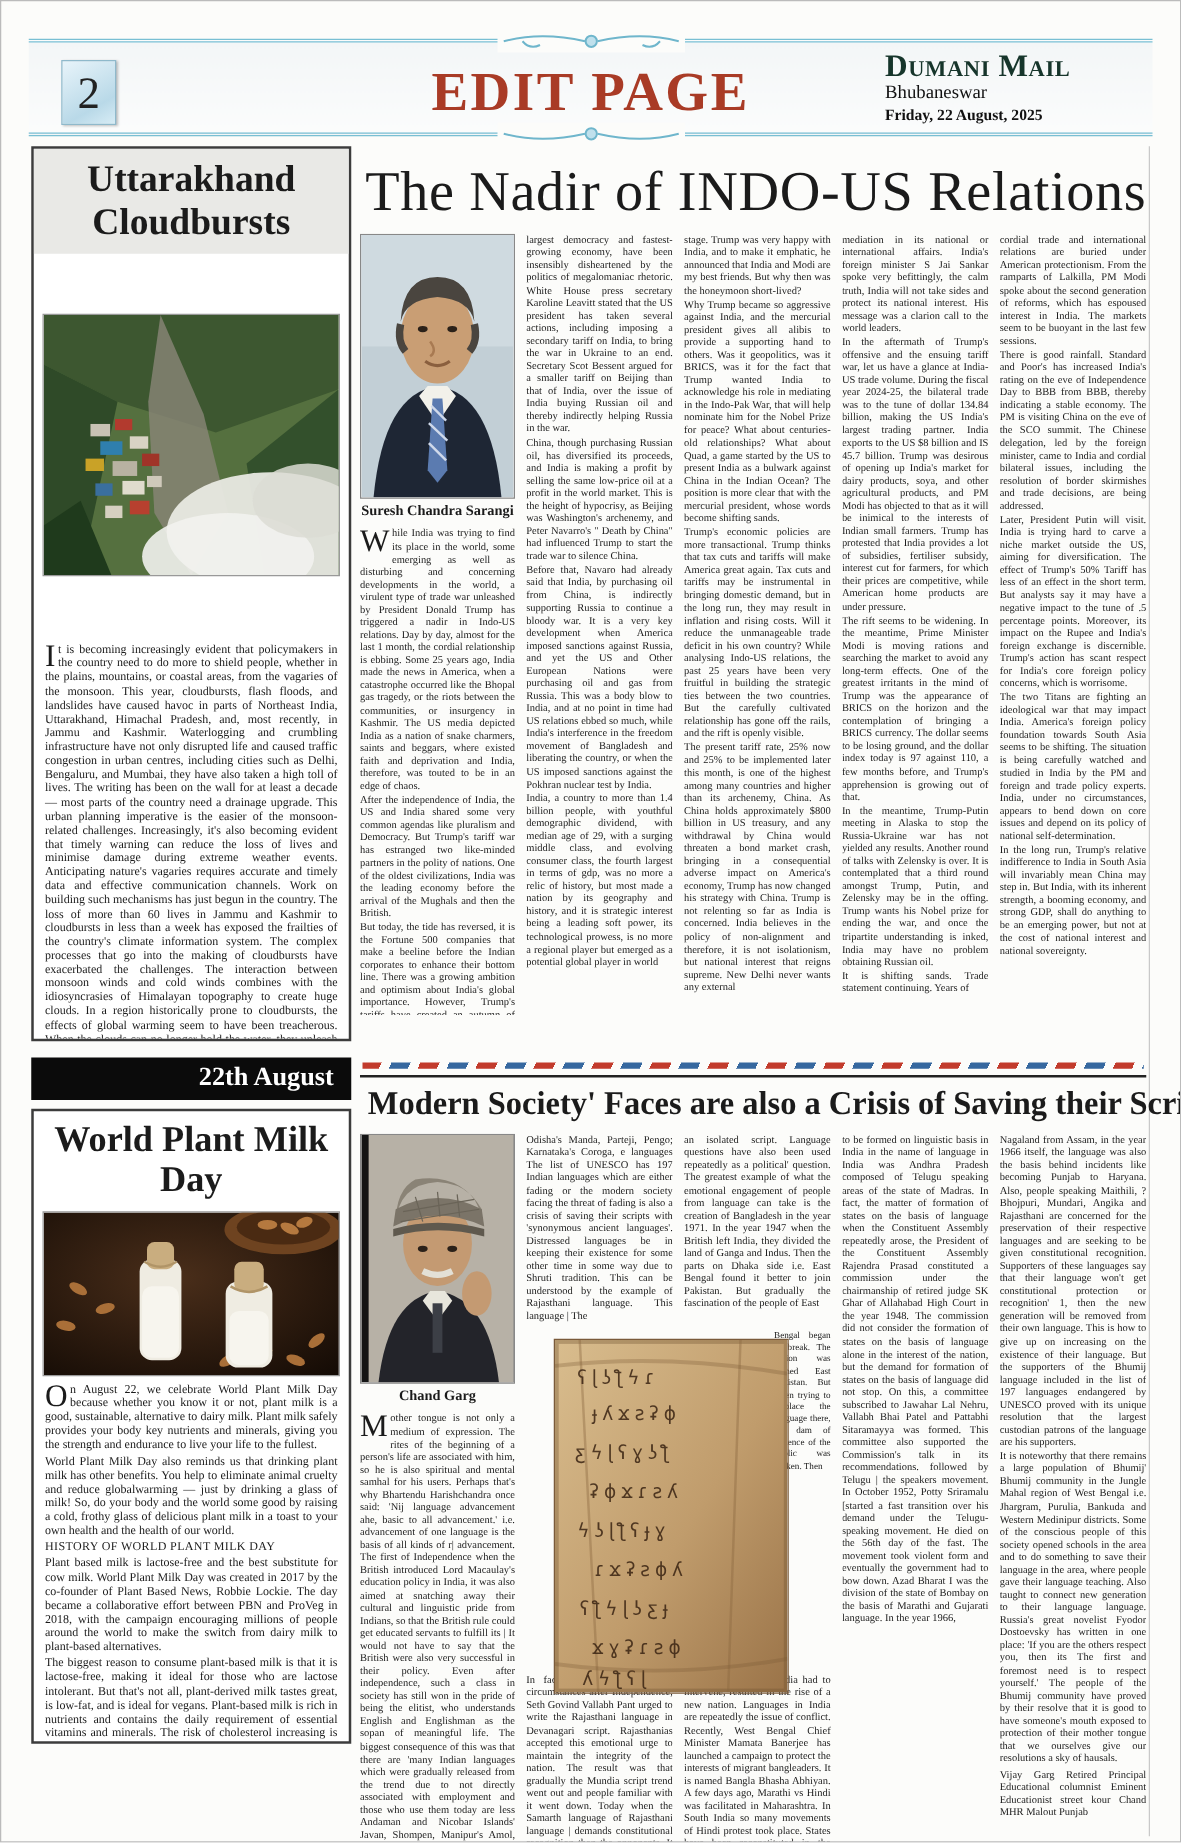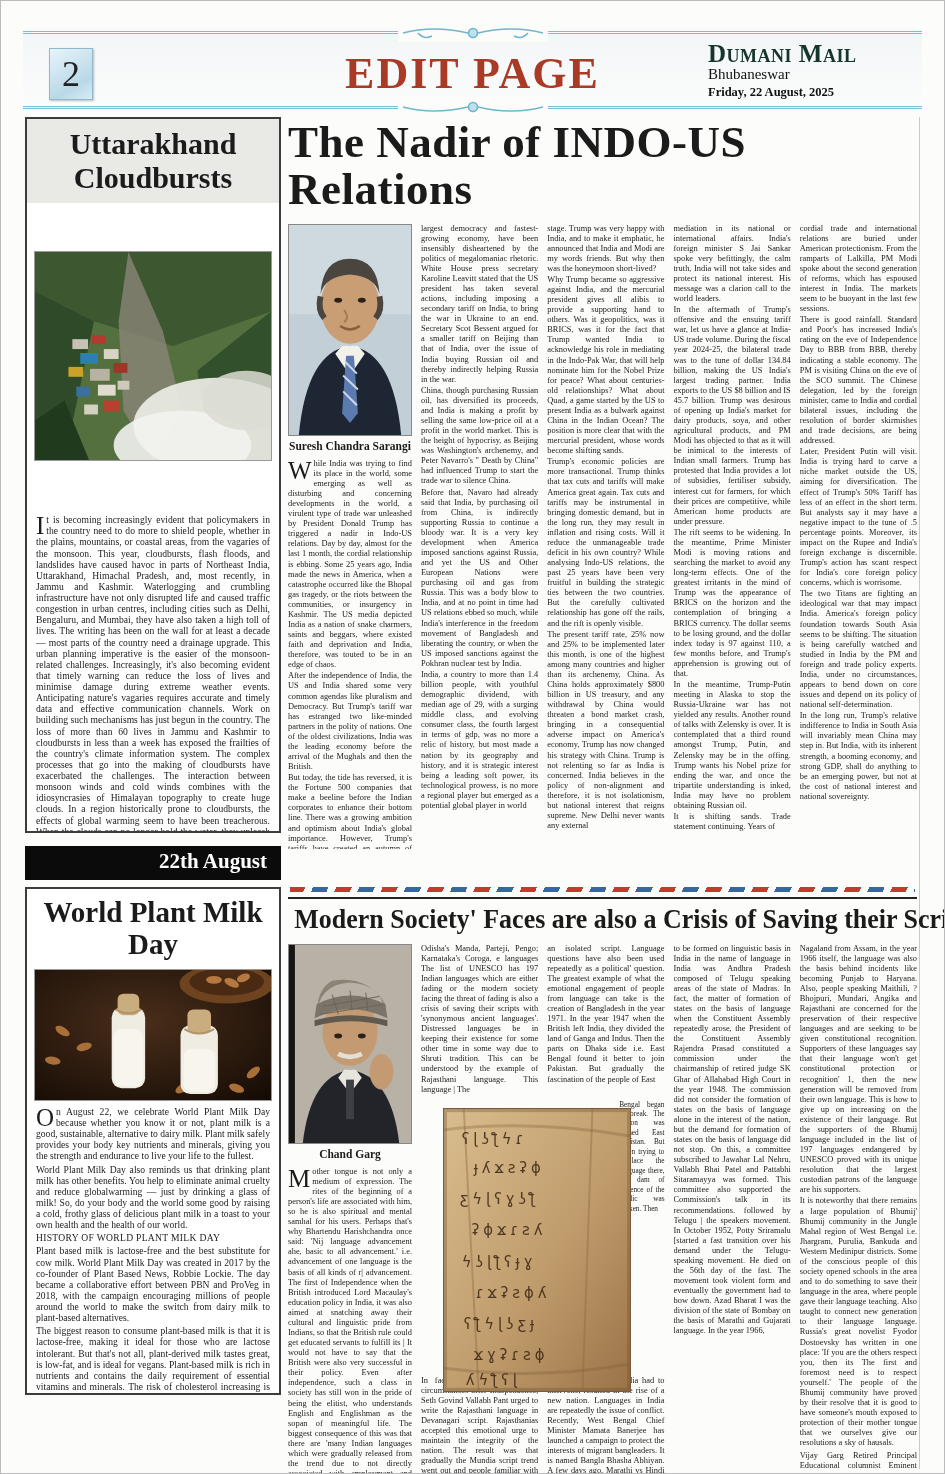--- a/index.html
+++ b/index.html
@@ -46,21 +46,21 @@
   .photo svg { display: block; width: 100%; height: 100%; }
   .leftbody { flex: 1; overflow: hidden; padding: 5px 9px 4px; font-size: 9.6px; line-height: 1.16; text-align: justify; }
   .leftbody p { margin: 0 0 2px; }
   .banner { margin-top: 13px; background: #0b0b0b; color: #fff; font-weight: bold; font-size: 21px; text-align: right; padding: 3px 14px 6px; flex: none; }
   .milk-box { margin-top: 7px; height: 508px; display: flex; flex-direction: column; }
   .milk-box h2 { font-size: 29px; padding: 7px 1px 8px; }
   
   p.dc:first-letter { float: left; font-size: 25px; line-height: 19px; padding: 2px 2px 0 0; font-weight: 500; }
   p.subhead { font-weight: 400; letter-spacing: .3px; margin-top: 2px !important; }
   
-  .nadir h1 { text-align: left; font-size: 45px; font-weight: bold; letter-spacing: .5px; margin: 2px 0 10px; line-height: 1.05; }
+  .nadir h1 { text-align: right; font-size: 45px; font-weight: normal; letter-spacing: .5px; margin: 13px 0 10px; line-height: 1.05; }
   .cols { display: grid; grid-template-columns: 124px repeat(4, 1fr); gap: 9px; overflow: hidden; }
   .nadir .cols { height: 655px; }
   .portrait { border: 1px solid #888; overflow: hidden; }
   .portrait svg { display: block; width: 100%; height: 100%; }
   .author-name { font-weight: bold; text-align: center; font-size: 11.5px; line-height: 1.15; padding: 4px 0 6px; }
   .coltext { font-size: 8.4px; line-height: 1.2; text-align: justify; overflow: hidden; min-width: 0; }
   .coltext p { margin: 0 0 1px; }
   .divider { height: 5px; margin: 8px 2px 5px;
     background: repeating-linear-gradient(115deg, #c23b2c 0 14px, transparent 14px 21px, #36689f 21px 35px, transparent 35px 42px); }
   
@@ -236,21 +236,21 @@
                 <p>But today, the tide has reversed, it is the Fortune 500 companies that make a beeline before the Indian corporates to enhance their bottom line. There was a growing ambition and optimism about India's global importance. However, Trump's tariffs have created an autumn of discontent, and India's efforts to establish itself as a consequential actor on the world stage, as the</p>
               </div>
           </div>
           <div class="coltext">
               <p>largest democracy and fastest-growing economy, have been insensibly disheartened by the politics of megalomaniac rhetoric. White House press secretary Karoline Leavitt stated that the US president has taken several actions, including imposing a secondary tariff on India, to bring the war in Ukraine to an end. Secretary Scot Bessent argued for a smaller tariff on Beijing than that of India, over the issue of India buying Russian oil and thereby indirectly helping Russia in the war.</p>
               <p>China, though purchasing Russian oil, has diversified its proceeds, and India is making a profit by selling the same low-price oil at a profit in the world market. This is the height of hypocrisy, as Beijing was Washington's archenemy, and Peter Navarro's " Death by China" had influenced Trump to start the trade war to silence China.</p>
               <p>Before that, Navaro had already said that India, by purchasing oil from China, is indirectly supporting Russia to continue a bloody war. It is a very key development when America imposed sanctions against Russia, and yet the US and Other European Nations were purchasing oil and gas from Russia. This was a body blow to India, and at no point in time had US relations ebbed so much, while India's interference in the freedom movement of Bangladesh and liberating the country, or when the US imposed sanctions against the Pokhran nuclear test by India.</p>
               <p>India, a country to more than 1.4 billion people, with youthful demographic dividend, with median age of 29, with a surging middle class, and evolving consumer class, the fourth largest in terms of gdp, was no more a relic of history, but most made a nation by its geography and history, and it is strategic interest being a leading soft power, its technological prowess, is no more a regional player but emerged as a potential global player in world</p>
             </div>
           <div class="coltext">
-              <p>stage. Trump was very happy with India, and to make it emphatic, he announced that India and Modi are my words friends. But why then was the honeymoon short-lived?</p>
+              <p>stage. Trump was very happy with India, and to make it emphatic, he announced that India and Modi are my best friends. But why then was the honeymoon short-lived?</p>
               <p>Why Trump became so aggressive against India, and the mercurial president gives all alibis to provide a supporting hand to others. Was it geopolitics, was it BRICS, was it for the fact that Trump wanted India to acknowledge his role in mediating in the Indo-Pak War, that will help nominate him for the Nobel Prize for peace? What about centuries-old relationships? What about Quad, a game started by the US to present India as a bulwark against China in the Indian Ocean? The position is more clear that with the mercurial president, whose words become shifting sands.</p>
               <p>Trump's economic policies are more transactional. Trump thinks that tax cuts and tariffs will make America great again. Tax cuts and tariffs may be instrumental in bringing domestic demand, but in the long run, they may result in inflation and rising costs. Will it reduce the unmanageable trade deficit in his own country? While analysing Indo-US relations, the past 25 years have been very fruitful in building the strategic ties between the two countries. But the carefully cultivated relationship has gone off the rails, and the rift is openly visible.</p>
               <p>The present tariff rate, 25% now and 25% to be implemented later this month, is one of the highest among many countries and higher than its archenemy, China. As China holds approximately $800 billion in US treasury, and any withdrawal by China would threaten a bond market crash, bringing in a consequential adverse impact on America's economy, Trump has now changed his strategy with China. Trump is not relenting so far as India is concerned. India believes in the policy of non-alignment and therefore, it is not isolationism, but national interest that reigns supreme. New Delhi never wants any external</p>
             </div>
           <div class="coltext">
               <p>mediation in its national or international affairs. India's foreign minister S Jai Sankar spoke very befittingly, the calm truth, India will not take sides and protect its national interest. His message was a clarion call to the world leaders.</p>
               <p>In the aftermath of Trump's offensive and the ensuing tariff war, let us have a glance at India-US trade volume. During the fiscal year 2024-25, the bilateral trade was to the tune of dollar 134.84 billion, making the US India's largest trading partner. India exports to the US $8 billion and IS 45.7 billion. Trump was desirous of opening up India's market for dairy products, soya, and other agricultural products, and PM Modi has objected to that as it will be inimical to the interests of Indian small farmers. Trump has protested that India provides a lot of subsidies, fertiliser subsidy, interest cut for farmers, for which their prices are competitive, while American home products are under pressure.</p>
               <p>The rift seems to be widening. In the meantime, Prime Minister Modi is moving rations and searching the market to avoid any long-term effects. One of the greatest irritants in the mind of Trump was the appearance of BRICS on the horizon and the contemplation of bringing a BRICS currency. The dollar seems to be losing ground, and the dollar index today is 97 against 110, a few months before, and Trump's apprehension is growing out of that.</p>
               <p>In the meantime, Trump-Putin meeting in Alaska to stop the Russia-Ukraine war has not yielded any results. Another round of talks with Zelensky is over. It is contemplated that a third round amongst Trump, Putin, and Zelensky may be in the offing. Trump wants his Nobel prize for ending the war, and once the tripartite understanding is inked, India may have no problem obtaining Russian oil.</p>
               <p>It is shifting sands. Trade statement continuing. Years of</p>

